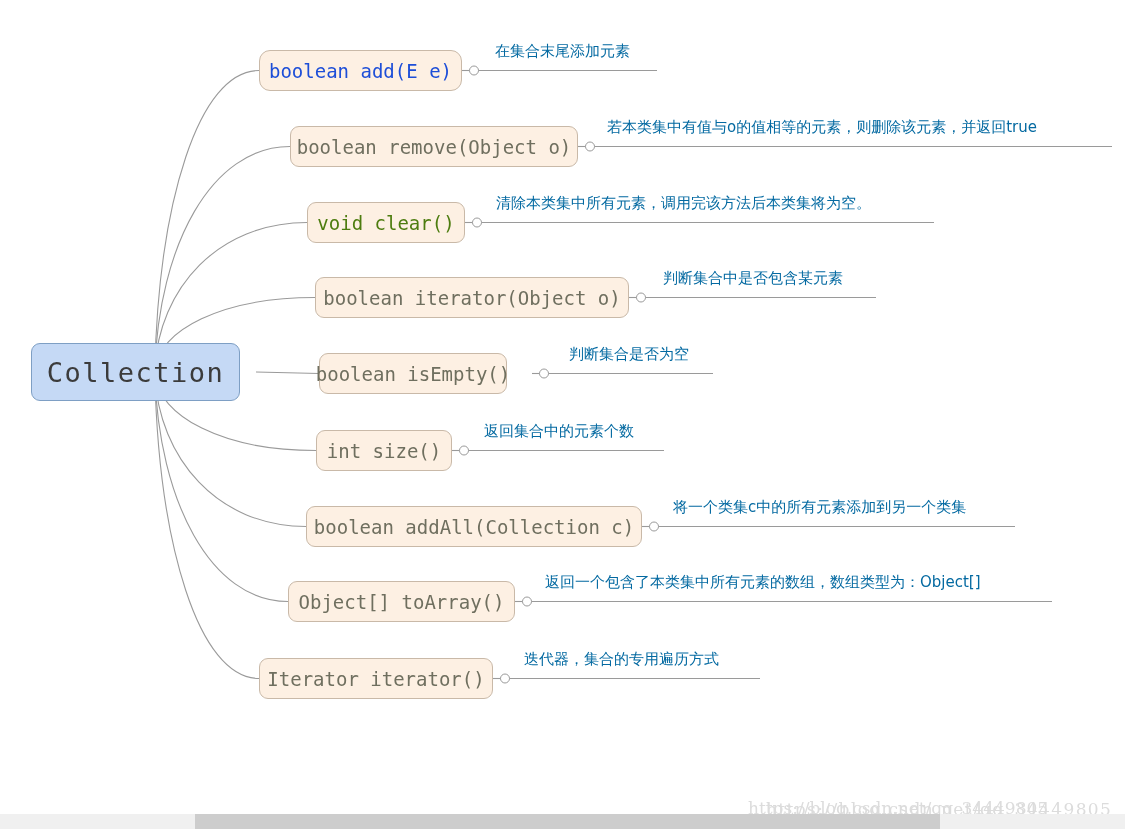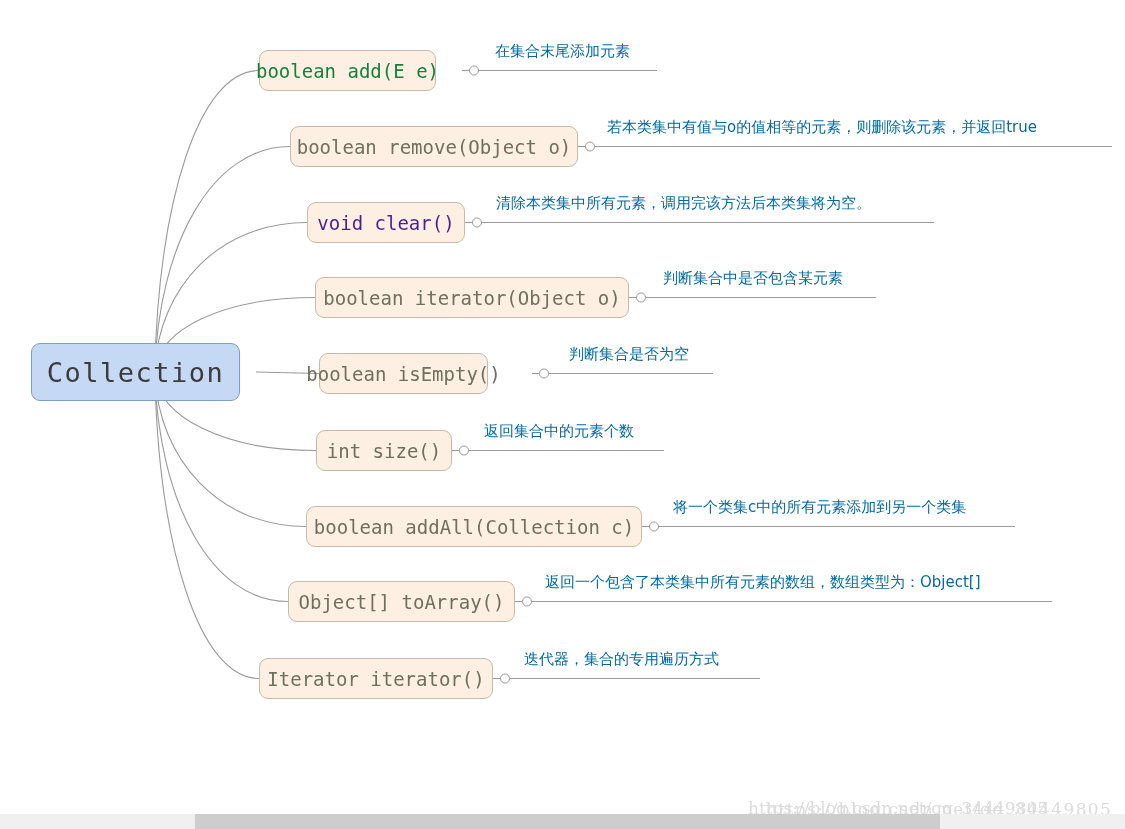--- a/index.html
+++ b/index.html
@@ -143,29 +143,29 @@
       <line x1="531.5" y1="601.5" x2="1052" y2="601.5" stroke="#9a9a9a" stroke-width="1.1"></line>
       <path d="M 154.75 374 C 158.75 544.71275, 198.535 678.5, 259 678.5" fill="none" stroke="#9a9a9a" stroke-width="1.1"></path>
       <circle cx="505" cy="678.5" r="4.5" fill="#ffffff" stroke="#9a9a9a" stroke-width="1"></circle>
       <line x1="493" y1="678.5" x2="500.5" y2="678.5" stroke="#9a9a9a" stroke-width="1.1"></line>
       <line x1="509.5" y1="678.5" x2="760" y2="678.5" stroke="#9a9a9a" stroke-width="1.1"></line>
     </svg>
 
   <div class="root-node" id="root-node" style="left: 31px; top: 343px; width: 209px; height: 58px; background: rgb(197, 217, 245); border-color: rgb(126, 159, 196);">Collection</div>
 
   <div id="nodes-layer">
-      <div class="method-node" style="left: 259px; top: 50px; width: 177px; height: 41px; background: rgb(253, 240, 227); border-color: rgb(201, 185, 168); color: #15803d;">boolean add(E e)</div>
+      <div class="method-node" style="left: 259px; top: 50px; width: 203px; height: 41px; background: rgb(253, 240, 227); border-color: rgb(201, 185, 168); color: #1d4ed8; border-radius: 11px;">boolean add(E e)</div>
       <div class="note" style="left: 495px; top: 44px;">在集合末尾添加元素</div>
       <div class="method-node" style="left: 290px; top: 126px; width: 288px; height: 41px; background: rgb(253, 240, 227); border-color: rgb(201, 185, 168); color: rgb(111, 111, 95);">boolean remove(Object o)</div>
       <div class="note" style="left: 607px; top: 120px;">若本类集中有值与o的值相等的元素，则删除该元素，并返回true</div>
-      <div class="method-node" style="left: 307px; top: 202px; width: 158px; height: 41px; background: rgb(253, 240, 227); border-color: rgb(201, 185, 168); color: #4c1d95;">void clear()</div>
+      <div class="method-node" style="left: 307px; top: 202px; width: 158px; height: 41px; background: rgb(253, 240, 227); border-color: rgb(201, 185, 168); color: #4d7c0f;">void clear()</div>
       <div class="note" style="left: 496px; top: 196px;">清除本类集中所有元素，调用完该方法后本类集将为空。</div>
       <div class="method-node" style="left: 315px; top: 277px; width: 314px; height: 41px; background: rgb(253, 240, 227); border-color: rgb(201, 185, 168); color: rgb(111, 111, 95);">boolean iterator(Object o)</div>
       <div class="note" style="left: 663px; top: 271px;">判断集合中是否包含某元素</div>
-      <div class="method-node" style="left: 319px; top: 353px; width: 169px; height: 41px; background: rgb(253, 240, 227); border-color: rgb(201, 185, 168); color: rgb(111, 111, 95);">boolean isEmpty()</div>
+      <div class="method-node" style="left: 319px; top: 353px; width: 188px; height: 41px; background: rgb(253, 240, 227); border-color: rgb(201, 185, 168); color: rgb(111, 111, 95);">boolean isEmpty()</div>
       <div class="note" style="left: 569px; top: 347px;">判断集合是否为空</div>
       <div class="method-node" style="left: 316px; top: 430px; width: 136px; height: 41px; background: rgb(253, 240, 227); border-color: rgb(201, 185, 168); color: rgb(111, 111, 95);">int size()</div>
       <div class="note" style="left: 484px; top: 424px;">返回集合中的元素个数</div>
       <div class="method-node" style="left: 306px; top: 506px; width: 336px; height: 41px; background: rgb(253, 240, 227); border-color: rgb(201, 185, 168); color: rgb(111, 111, 95);">boolean addAll(Collection c)</div>
       <div class="note" style="left: 673px; top: 500px;">将一个类集c中的所有元素添加到另一个类集</div>
       <div class="method-node" style="left: 288px; top: 581px; width: 227px; height: 41px; background: rgb(253, 240, 227); border-color: rgb(201, 185, 168); color: rgb(111, 111, 95);">Object[] toArray()</div>
       <div class="note" style="left: 545px; top: 575px;">返回一个包含了本类集中所有元素的数组，数组类型为：Object[]</div>
       <div class="method-node" style="left: 259px; top: 658px; width: 234px; height: 41px; background: rgb(253, 240, 227); border-color: rgb(201, 185, 168); color: rgb(111, 111, 95);">Iterator iterator()</div>
       <div class="note" style="left: 524px; top: 652px;">迭代器，集合的专用遍历方式</div>
     </div>

